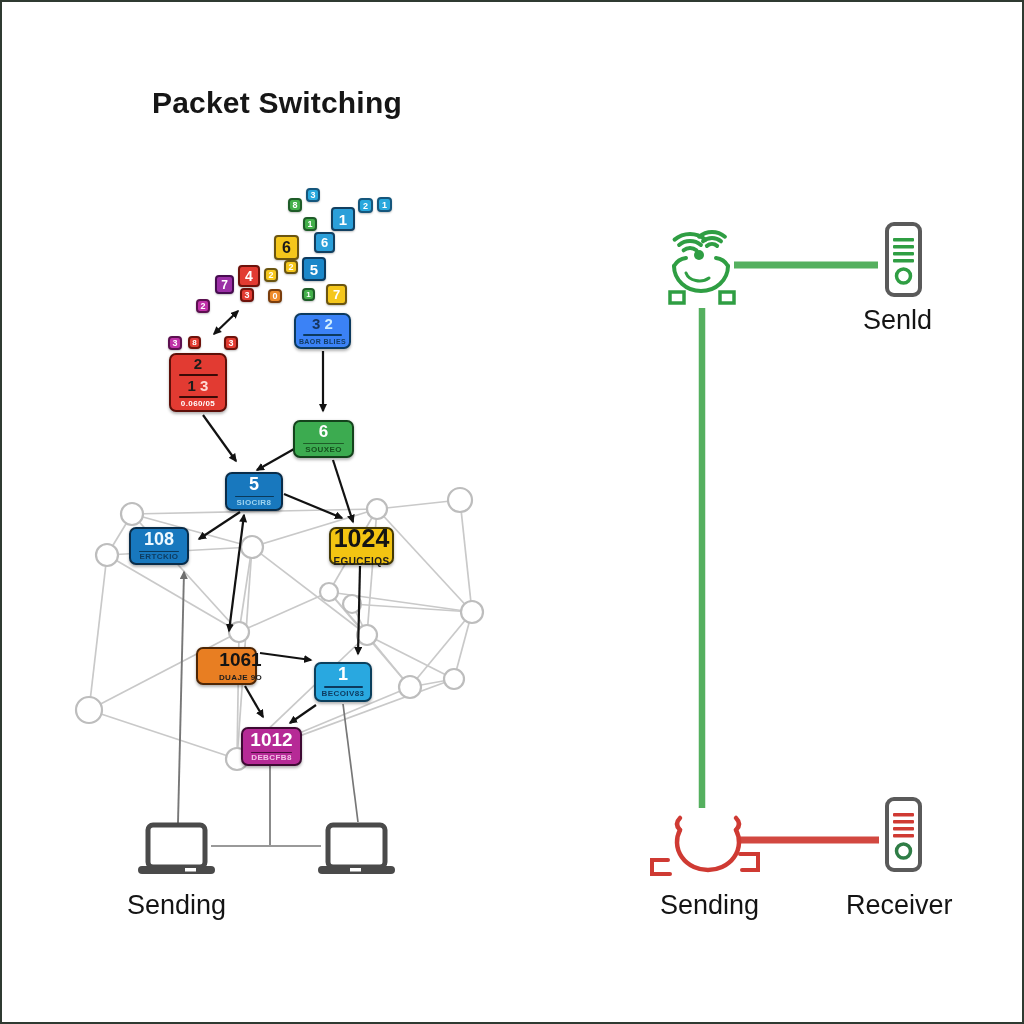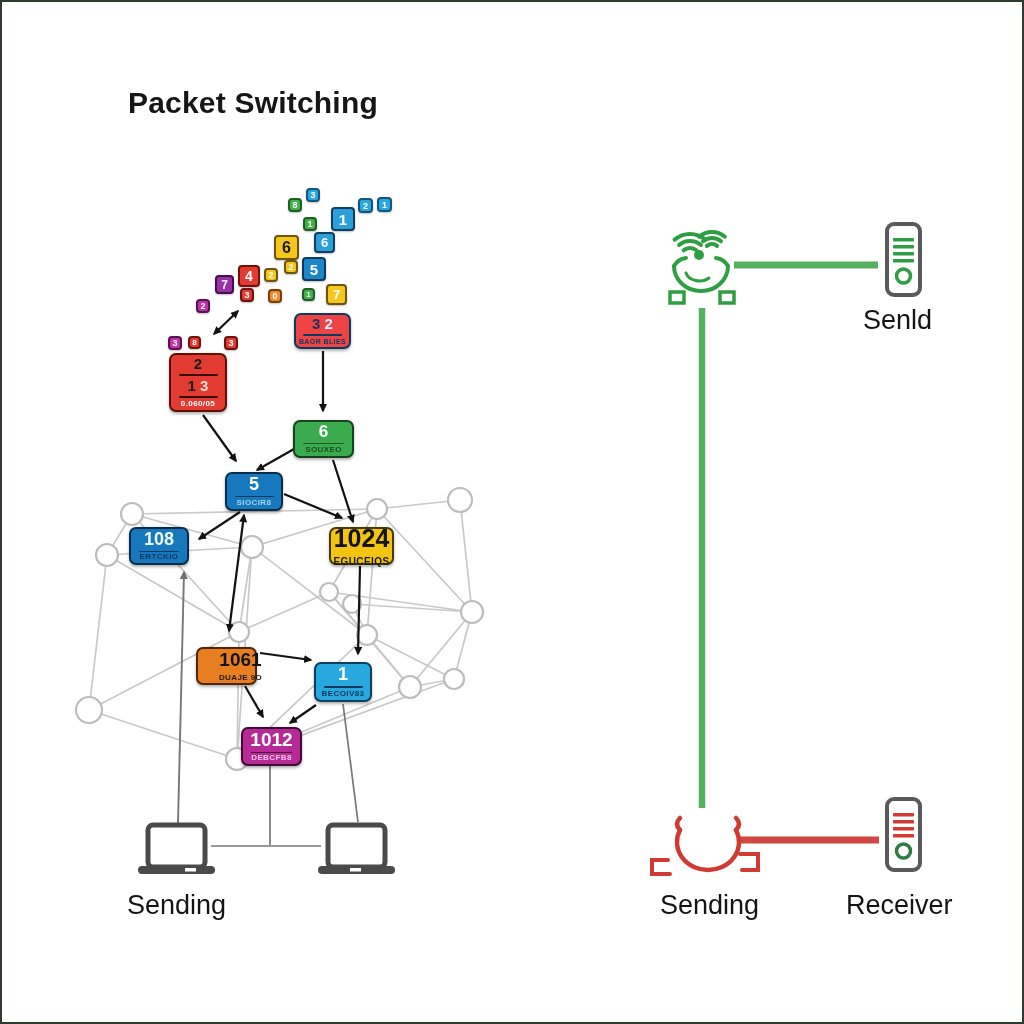--- a/index.html
+++ b/index.html
@@ -1,21 +1,21 @@
 <!DOCTYPE html>
 <html><head>
 <meta charset="utf-8">
 <style>
   html,body{margin:0;padding:0;background:#e8e8e8;}
   #stage{
     position:relative;width:1024px;height:1024px;background:#ffffff;
     border:2px solid #2f3a31;box-sizing:border-box;overflow:hidden;
     font-family:"Liberation Sans","DejaVu Sans",sans-serif;
   }
-  .title{position:absolute;font-size:30px;font-weight:700;color:#161616;letter-spacing:0.2px;}
+  .title{position:absolute;font-size:30px;font-weight:700;color:#161616;letter-spacing:0.2px;margin-left:24px;}
   .biglabel{position:absolute;font-size:27px;font-weight:400;color:#141414;}
   svg{position:absolute;left:0;top:0;}
   .packet{
     position:absolute;display:flex;align-items:center;justify-content:center;
     border-radius:4px;font-weight:700;box-sizing:border-box;
     box-shadow:0 1px 2px rgba(0,0,0,0.25);
   }
   .pbox{
     position:absolute;display:flex;flex-direction:column;align-items:center;justify-content:center;
     border-radius:7px;box-sizing:border-box;box-shadow:0 1.5px 3px rgba(0,0,0,0.3);
@@ -198,21 +198,21 @@
     <div class="packet" style="left: 222px; top: 334px; width: 14px; height: 14px; background: rgb(226, 59, 50); border: 2px solid rgb(110, 18, 11); color: rgb(255, 255, 255); font-size: 9px;">3</div>
     <div class="packet" style="left: 300px; top: 286px; width: 13px; height: 13px; background: rgb(67, 176, 74); border: 2px solid rgb(30, 92, 40); color: rgb(255, 255, 255); font-size: 8px;">1</div>
     <div class="packet" style="left: 324px; top: 282px; width: 21px; height: 21px; background: rgb(245, 199, 28); border: 2px solid rgb(107, 85, 16); color: rgb(255, 255, 255); font-size: 13px;">7</div>
     <div class="pbox" style="left: 167px; top: 351px; width: 58px; height: 59px; background: rgb(226, 59, 50); border: 2.5px solid rgb(94, 15, 8);">
       <div class="row" style="font-size: 15px;"><span style="color: rgb(29, 29, 27);">2</span></div>
       <div class="rule" style="background: rgb(60, 10, 6);"></div>
       <div class="row" style="font-size: 15px;"><span style="color: rgb(29, 29, 27);">1 </span><span style="color: rgb(255, 217, 212);">3</span></div>
       <div class="rule" style="background: rgb(60, 10, 6);"></div>
       <div class="row sub" style="font-size: 8px;"><span style="color: rgb(255, 255, 255);">0.060/05</span></div>
     </div>
-    <div class="pbox" style="left: 292px; top: 311px; width: 57px; height: 36px; background: #ef4444; border: 2.5px solid rgb(12, 58, 94);">
+    <div class="pbox" style="left: 292px; top: 311px; width: 57px; height: 36px; background: #3b82f6; border: 2.5px solid rgb(12, 58, 94);">
       <div class="row" style="font-size: 15px;"><span style="color: rgb(23, 53, 94);">3 </span><span style="color: rgb(207, 238, 255);">2</span></div>
       <div class="rule" style="background: rgb(12, 58, 94);"></div>
       <div class="row sub" style="font-size: 7px;"><span style="color: rgb(18, 60, 99);">BAOR BLIES</span></div>
     </div>
     <div class="pbox" style="left: 291px; top: 418px; width: 61px; height: 38px; background: rgb(60, 171, 80); border: 2.5px solid rgb(20, 67, 28);">
       <div class="row" style="font-size: 17px;"><span style="color: rgb(255, 255, 255);">6</span></div>
       <div class="rule" style="background: rgb(30, 92, 40);"></div>
       <div class="row sub" style="font-size: 8px;"><span style="color: rgb(21, 80, 30);">SOUXEO</span></div>
     </div>
     <div class="pbox" style="left: 223px; top: 470px; width: 58px; height: 39px; background: rgb(24, 120, 190); border: 2.5px solid rgb(9, 44, 73);">

